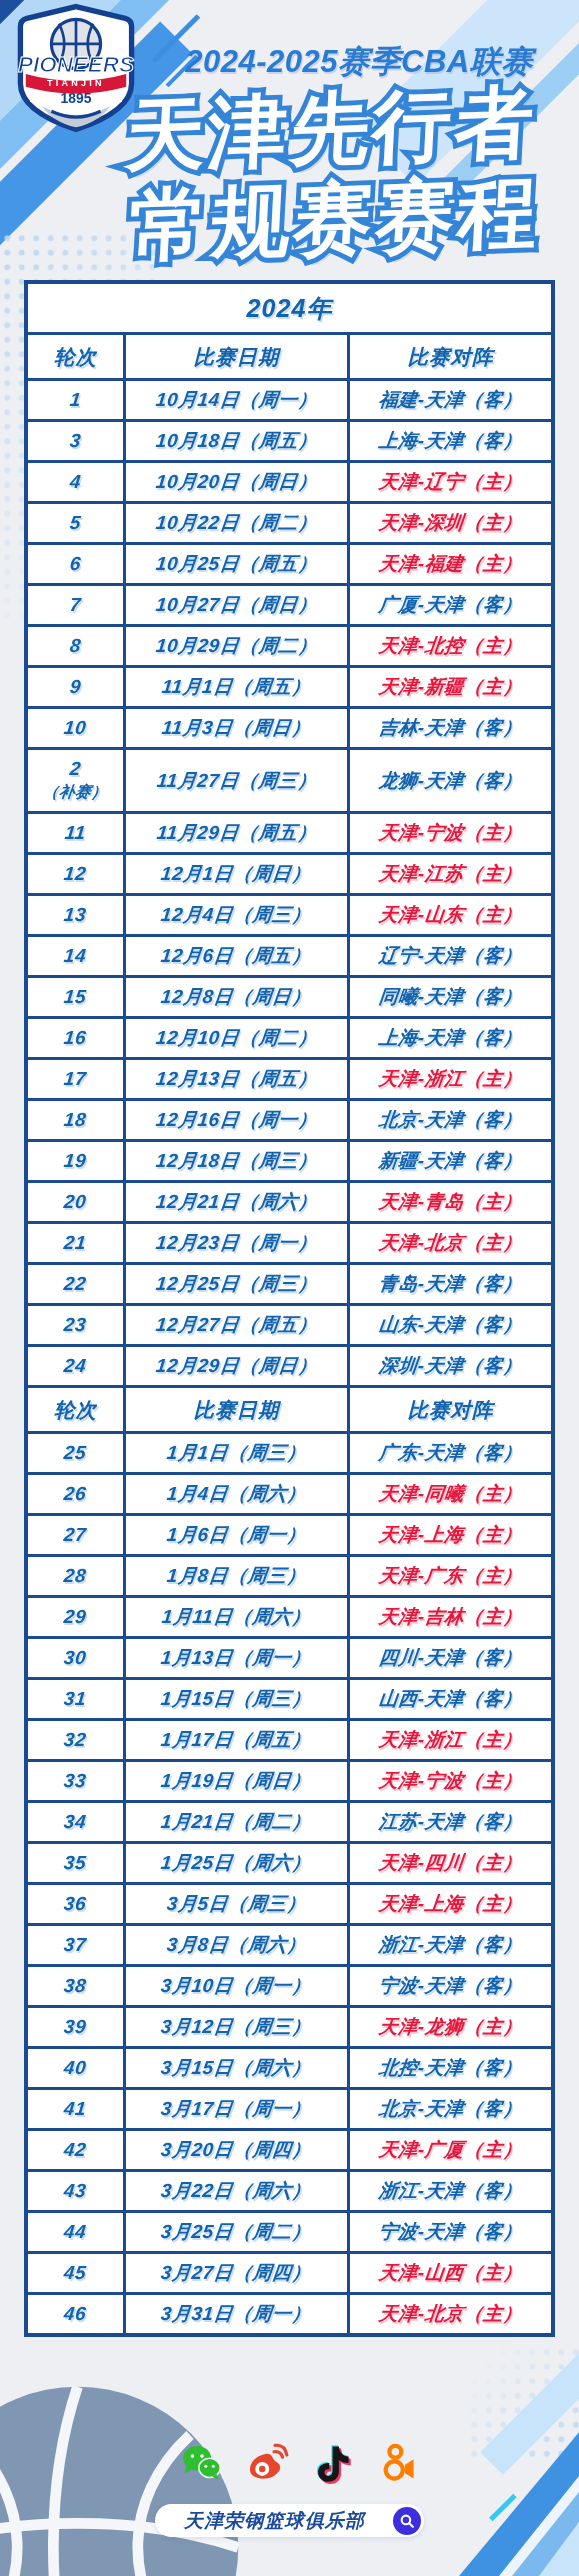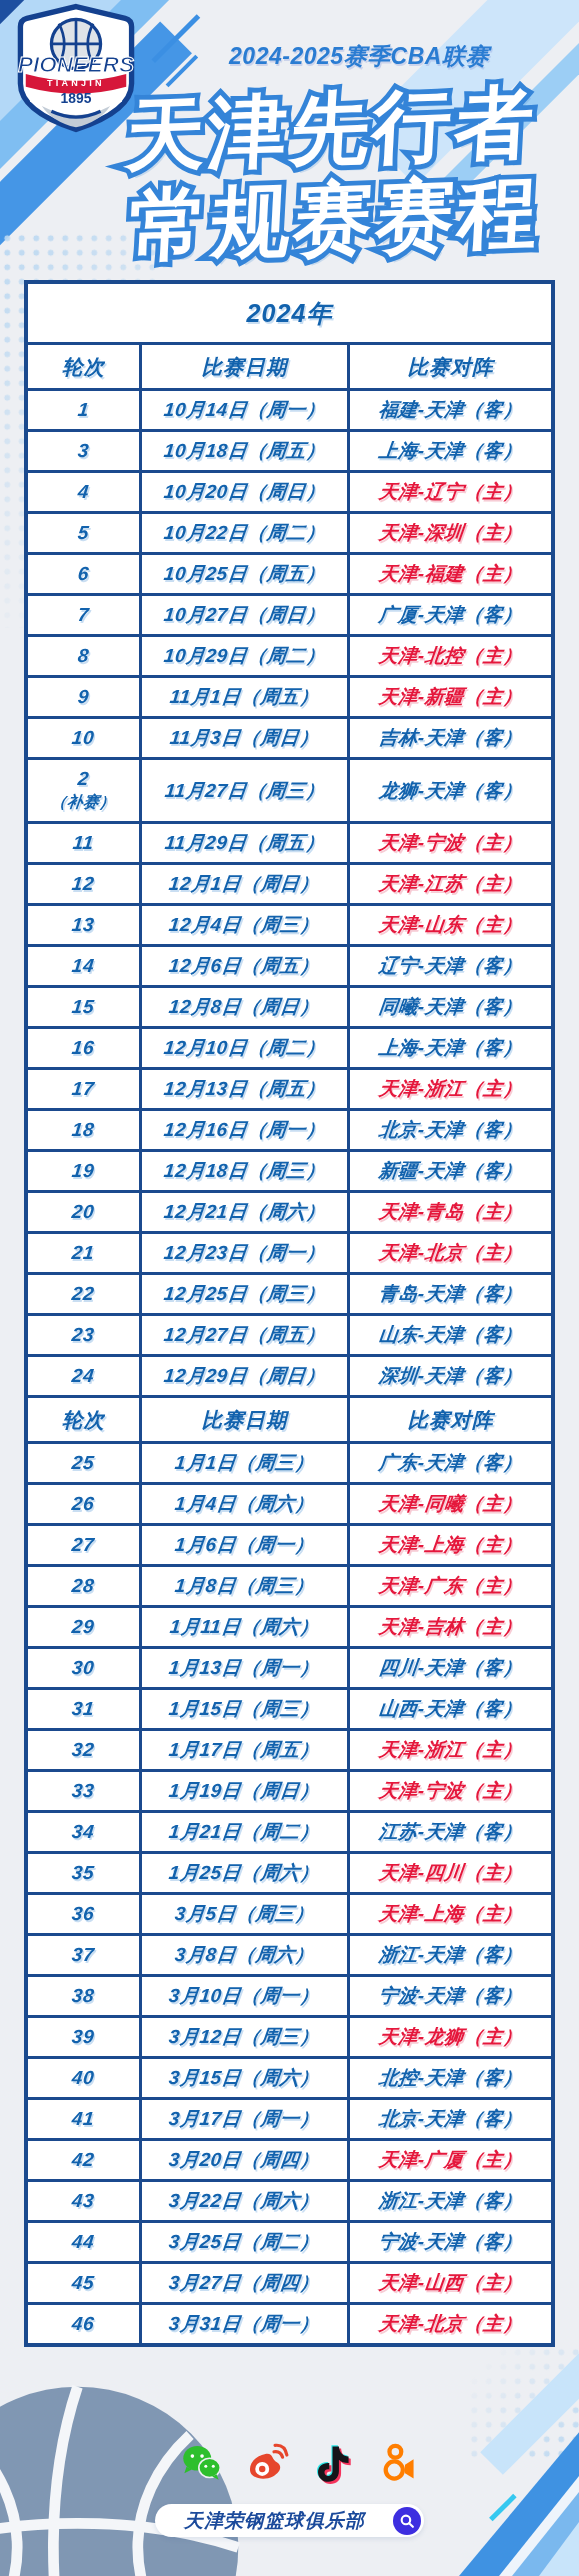--- a/index.html
+++ b/index.html
@@ -35,21 +35,21 @@
   .tri{position:absolute;clip-path:polygon(0 100%,100% 0,100% 100%);}
   .tri-a{left:459px;top:2431px;right:0;bottom:0;width:121px;height:145px;background:#3f92e2;}
   .tri-w{left:499px;top:2476px;width:80px;height:100px;background:#eef4fb;}
   .tri-b{left:512px;top:2492px;width:67px;height:84px;background:#7ab8ee;}
   .tri-c{left:539px;top:2522px;width:40px;height:54px;background:#c8e4fa;}
   .sliver{position:absolute;left:486px;top:2505px;width:34px;height:5.4px;background:#35c8f0;transform:rotate(-45deg);}
   .band-br-pale{right:-32px;top:2398px;width:140px;height:32px;background:#c8e4fa;}
   
   .league-title{
     position:absolute;left:166px;top:41px;width:386px;text-align:center;
-    font-size:23px;font-weight:bold;font-style:italic;color:#2a7cd2;
+    font-size:31px;font-weight:bold;font-style:italic;color:#2a7cd2;
     letter-spacing:0.5px;white-space:nowrap;
     text-shadow:1.1px 1.6px 0 rgba(140,160,220,.35);
   }
   .big-title{position:absolute;left:113px;top:84px;width:440px;text-align:center;transform:rotate(-2deg);}
   .title-line{position:relative;height:90px;line-height:90px;}
   .title-layer{
     position:absolute;left:0;top:0;width:100%;
     font-size:79px;font-weight:bold;letter-spacing:3.2px;white-space:nowrap;
     transform:skewX(-5deg);
   }
@@ -58,26 +58,26 @@
     text-shadow:4.3px 5.4px 0 rgba(100,160,220,.28);
   }
   .title-fill{color:#ffffff;}
   
   .schedule-table{
     position:absolute;left:24px;top:280px;width:531px;
     background:#ffffff;border:4.3px solid #1b4a8e;box-sizing:border-box;
   }
   .t-row{display:flex;border-top:3.8px solid #1b4a8e;box-sizing:border-box;align-items:stretch;}
   .t-row.first{border-top:none;}
-  .year-row{height:58px;justify-content:center;align-items:center;}
+  .year-row{height:48px;justify-content:center;align-items:center;}
   .head-row{height:46px;}
   .data-row{height:41px;}
   .data-row.tall{height:64px;}
   .cell{display:flex;align-items:center;justify-content:center;box-sizing:border-box;}
-  .c-round{width:111px;}
+  .c-round{width:95px;}
   .c-date{flex:1;border-left:3.8px solid #1b4a8e;border-right:3.8px solid #1b4a8e;}
   .c-match{width:201px;}
   .blue-txt{color:#1262ad;text-shadow:1.6px 2.1px 0 #c9def2;}
   .red-txt{color:#e5173c;text-shadow:1.6px 2.1px 0 #f7ccd5;}
   .year-label{font-size:25px;font-weight:bold;font-style:italic;letter-spacing:1.1px;}
   .head-label{font-size:20.4px;font-weight:bold;font-style:italic;letter-spacing:1.1px;}
   .cell-txt{font-size:19px;font-weight:bold;font-style:italic;letter-spacing:0.5px;display:inline-block;transform:skewX(-6deg);white-space:nowrap;}
   .round-note{font-size:15.6px;margin-top:1.1px;}
   .round-wrap{display:flex;flex-direction:column;align-items:center;}
   

